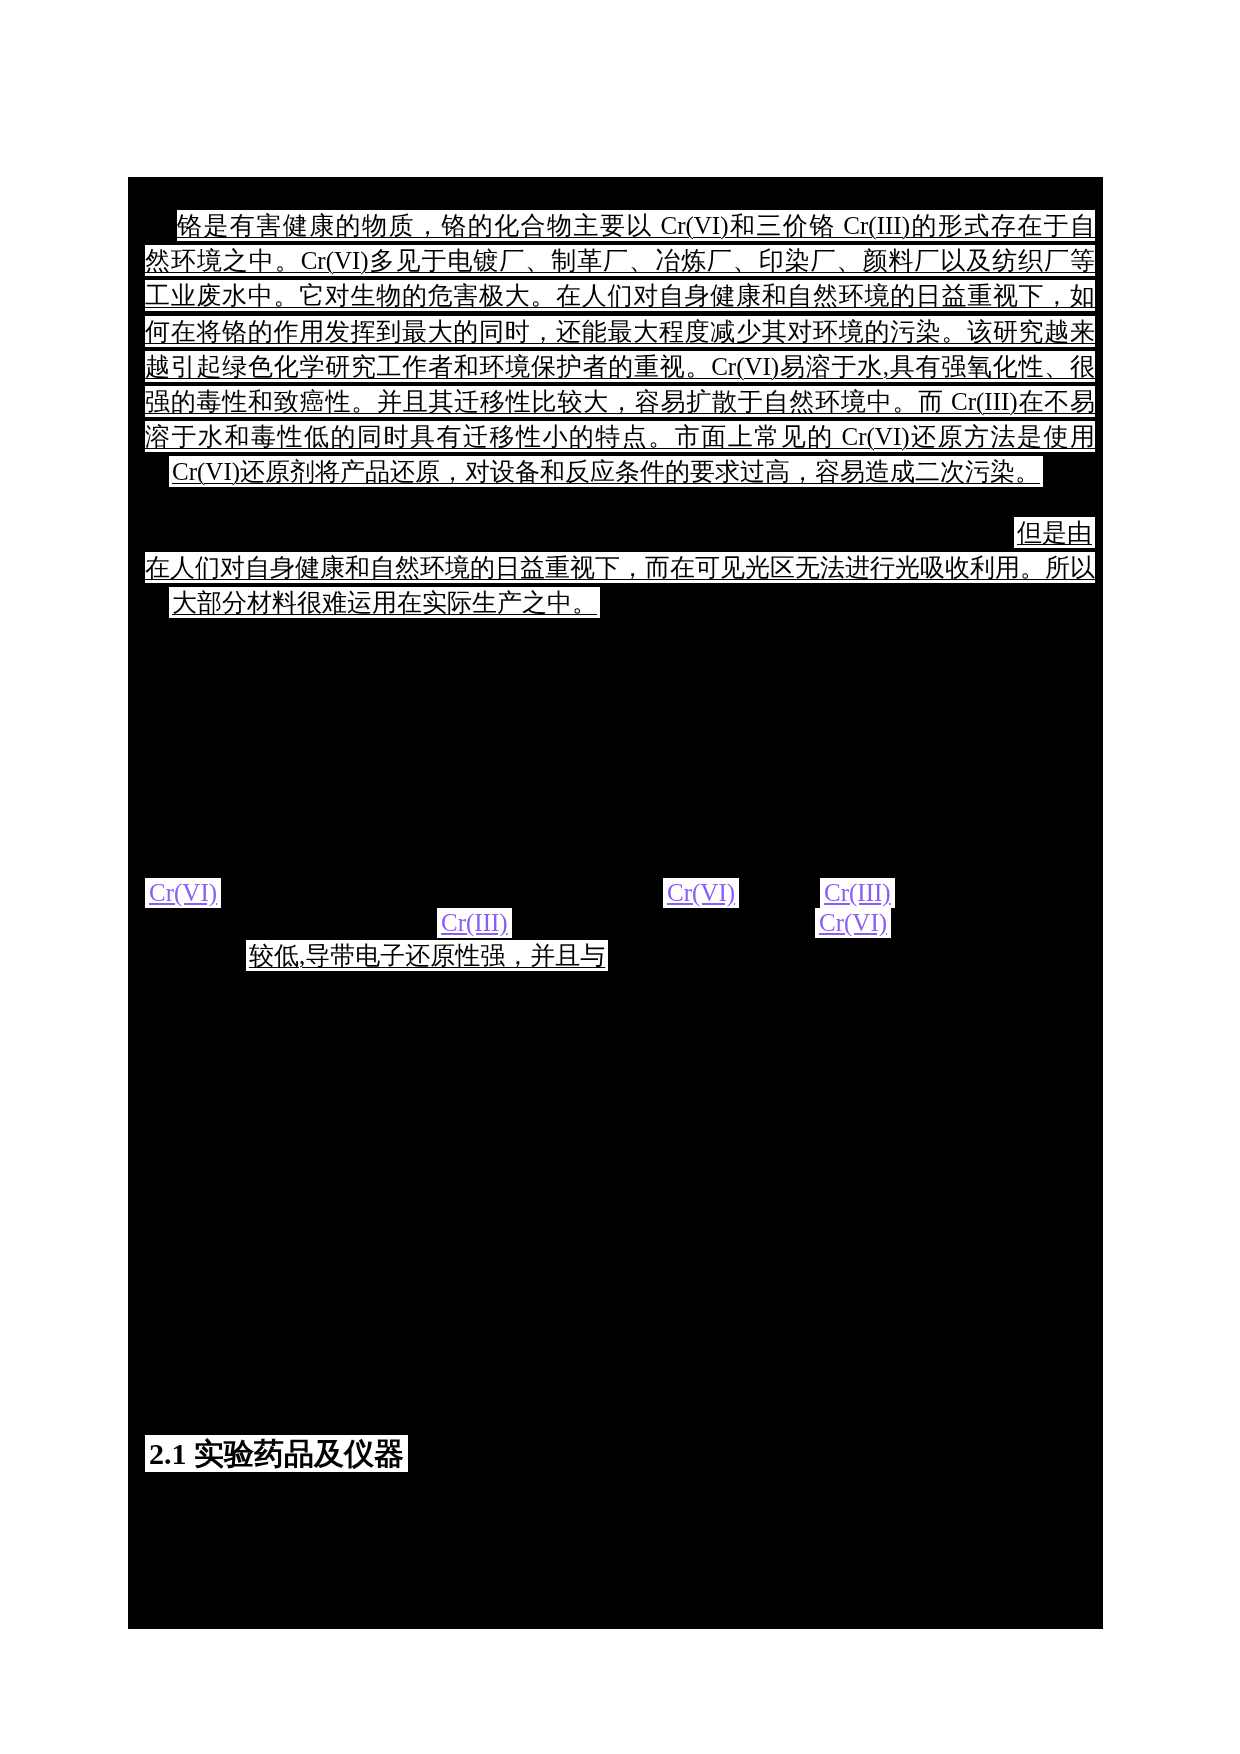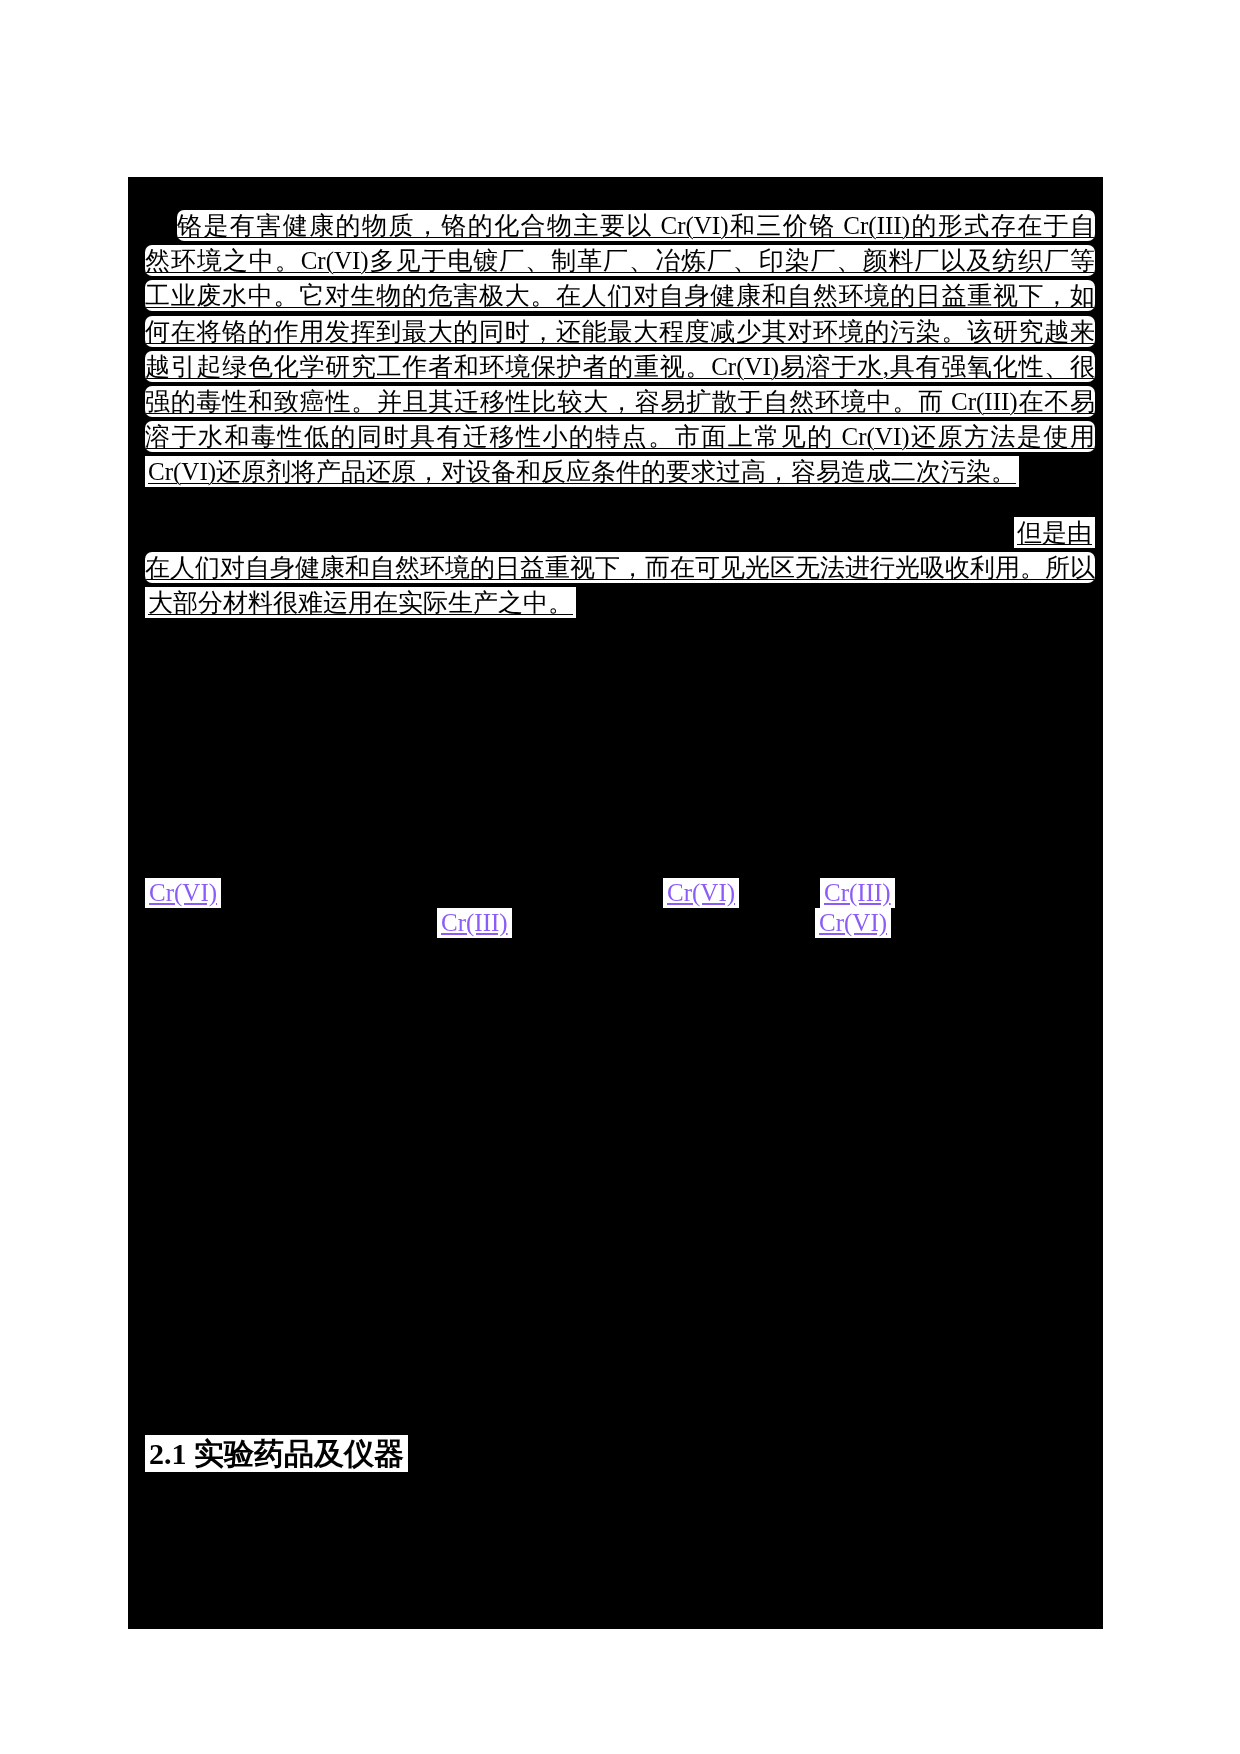--- a/index.html
+++ b/index.html
@@ -33,26 +33,26 @@
   }
   
   .just {
     left: 145px;
     width: 950px;
     text-align: justify;
     text-align-last: justify;
     white-space: normal;
     overflow: hidden;
     height: 31px;
-    border-radius: 7px;
   }
   
   .fit {
     white-space: nowrap;
     padding: 0 3px;
+    margin-left: 24px;
   }
   .term {
     position: absolute;
     background: #ffffff;
     color: #8b5cf6;
     font-size: 25px;
     line-height: 30px;
     white-space: nowrap;
     padding: 0 4px;
     text-decoration: underline;
@@ -105,16 +105,17 @@
   <div class="tl fit" id="l9">但是由</div>
   <div class="tl just" id="l10">在人们对自身健康和自然环境的日益重视下，而在可见光区无法进行光吸收利用。所以</div>
   <div class="tl fit" id="l11">大部分材料很难运用在实际生产之中。</div>
 
   <div class="term" id="c1">Cr(VI)</div>
   <div class="term" id="c2">Cr(VI)</div>
   <div class="term" id="c3">Cr(III)</div>
   <div class="term" id="c4">Cr(III)</div>
   <div class="term" id="c5">Cr(VI)</div>
 
+  <div class="tl fit" id="l12">较低,导带电子还原性强，并且与</div>
 
   <div class="heading" id="h1">2.1 实验药品及仪器</div>
 
 </div>
 
 </body></html>

